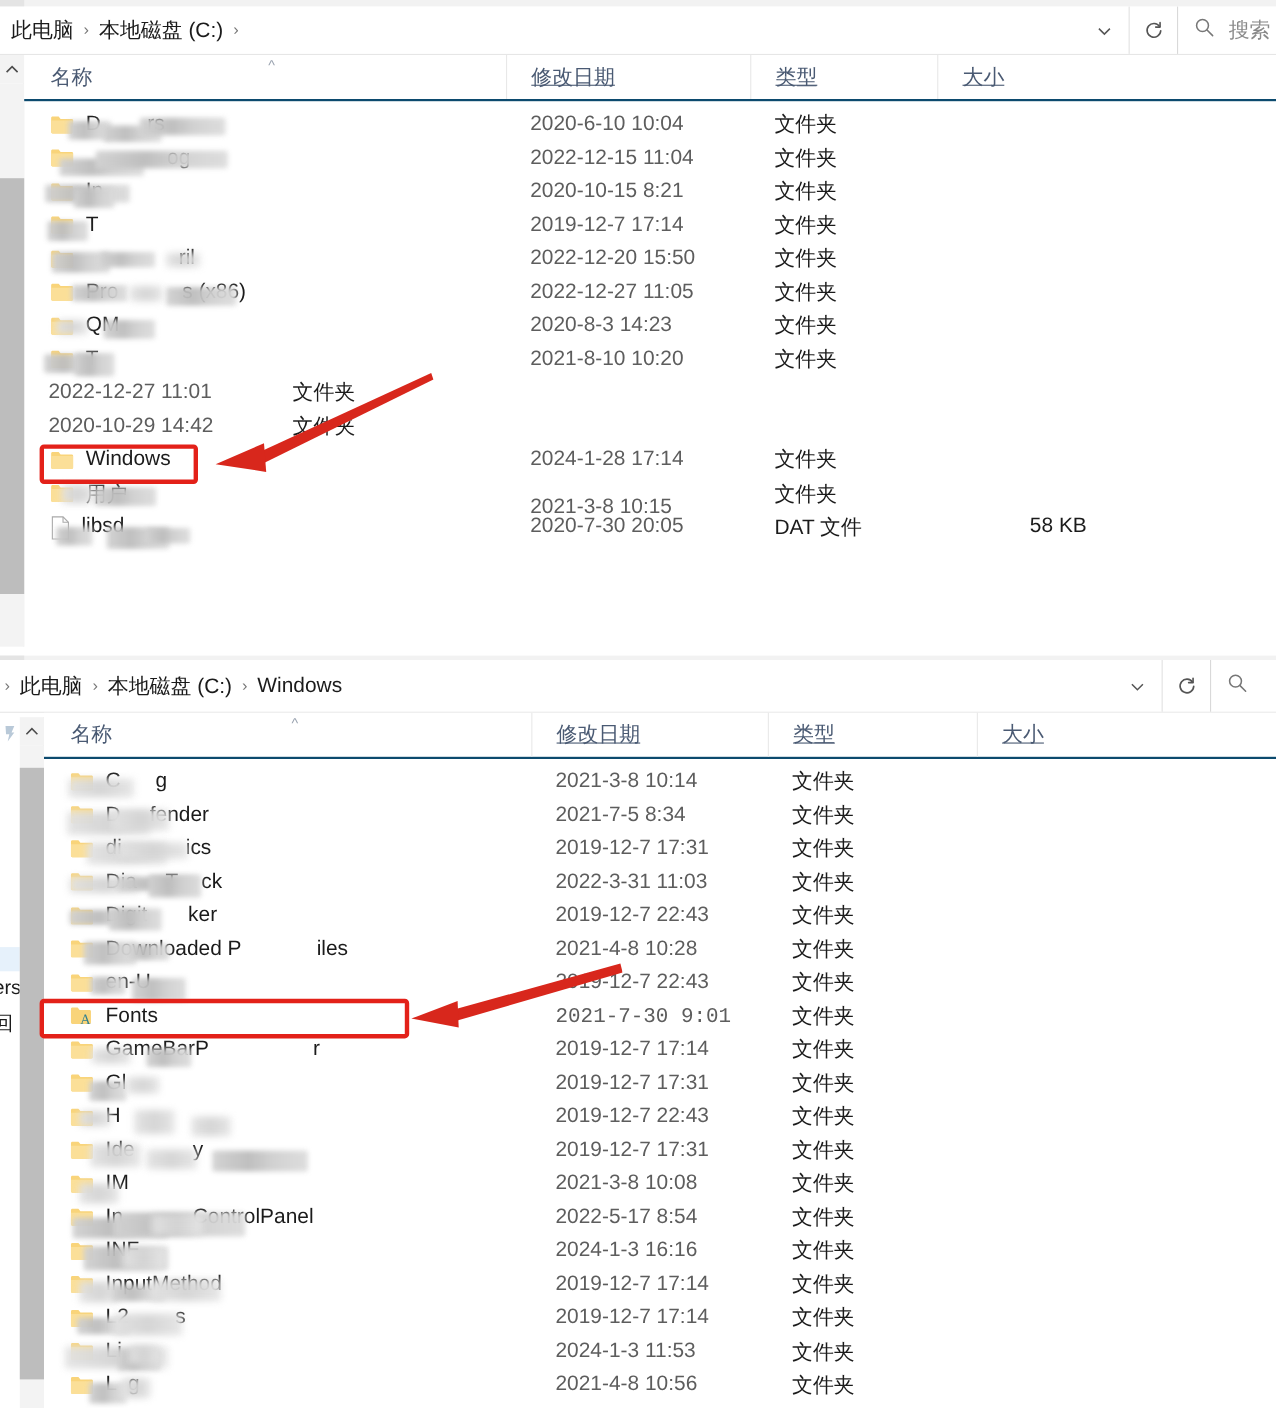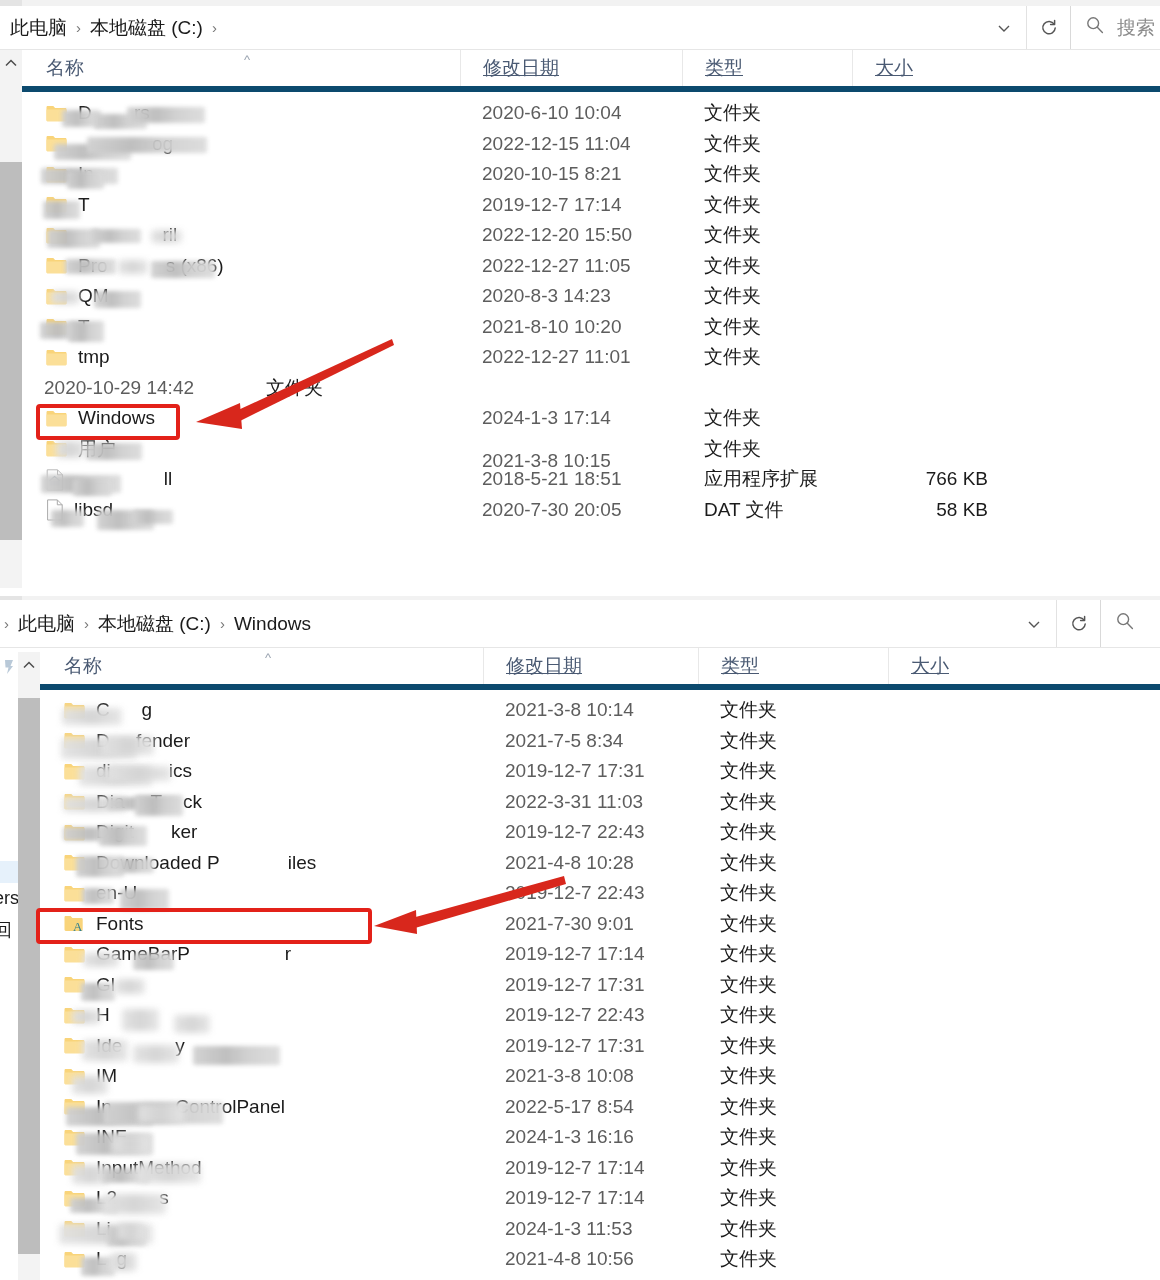--- a/index.html
+++ b/index.html
@@ -50,21 +50,21 @@
     padding: 0 10px 0 14px;
     color: #8a8a8a; font-size: 19px;
     white-space: nowrap;
   }
 
   
   .colheader {
     position: relative;
     height: 42px;
     display: flex; align-items: flex-start;
-    border-bottom: 6px solid #0c4a6e;
+    border-bottom: 2px solid #0c4a6e;
     background: #ffffff;
     color: #4a5a73;
     font-size: 19px;
   }
   .colheader .cell { position: relative; height: 100%; display: flex; align-items: center; }
   .colheader .cell + .cell { border-left: 1px solid #e8e8e8; text-decoration: underline; }
   .sortmark {
     position: absolute; top: 2px; left: 50%;
     transform: translateX(-50%);
     color: #9aa3b0; font-size: 13px;
@@ -317,77 +317,54 @@
               </svg></span>
             <span style="position:relative; white-space:pre;">T</span>
             <span class="redact" style="left:18.1px; top:6.1px; width:47.0px; height:17.0px;"></span>
             <span class="redact" style="left:46.4px; top:4.8px; width:35.2px; height:21.3px;"></span>
           </div>
           <div class="cell-date" style="width:222px; padding-left:22px;">2021-8-10 10:20</div>
           <div class="cell-type" style="width:170px; padding-left:22px;">文件夹</div>
           <div class="cell-size" style="width:150px; padding-right:14px;"></div>
         </div>
         <div class="row">
-          <div class="cell-name" style="width:438px; padding-left:24px;">
-            <span class="icon ic-folder"><svg width="21" height="17" viewBox="0 0 21 17" aria-hidden="true">
-                <path d="M0.5 2.2 C0.5 1.4 1.1 0.9 1.8 0.9 L7.3 0.9 L9.1 3.1 L19.2 3.1 C19.9 3.1 20.5 3.6 20.5 4.4 L20.5 15 C20.5 15.8 19.9 16.3 19.2 16.3 L1.8 16.3 C1.1 16.3 0.5 15.8 0.5 15 Z" fill="#f9d47a"></path>
-                <path d="M0.5 4.6 L20.5 4.6 L20.5 15 C20.5 15.8 19.9 16.3 19.2 16.3 L1.8 16.3 C1.1 16.3 0.5 15.8 0.5 15 Z" fill="#fbdf98"></path>
-              </svg></span>
-            <span style="position:relative; white-space:pre;">tmp</span>
-          </div>
           <div class="cell-date" style="width:222px; padding-left:22px;">2022-12-27 11:01</div>
           <div class="cell-type" style="width:170px; padding-left:22px;">文件夹</div>
           <div class="cell-size" style="width:150px; padding-right:14px;"></div>
         </div>
         <div class="row">
           <div class="cell-date" style="width:222px; padding-left:22px;">2020-10-29 14:42</div>
           <div class="cell-type" style="width:170px; padding-left:22px;">文件夹</div>
           <div class="cell-size" style="width:150px; padding-right:14px;"></div>
         </div>
         <div class="row">
           <div class="cell-name" style="width:438px; padding-left:24px;">
             <span class="icon ic-folder"><svg width="21" height="17" viewBox="0 0 21 17" aria-hidden="true">
                 <path d="M0.5 2.2 C0.5 1.4 1.1 0.9 1.8 0.9 L7.3 0.9 L9.1 3.1 L19.2 3.1 C19.9 3.1 20.5 3.6 20.5 4.4 L20.5 15 C20.5 15.8 19.9 16.3 19.2 16.3 L1.8 16.3 C1.1 16.3 0.5 15.8 0.5 15 Z" fill="#f9d47a"></path>
                 <path d="M0.5 4.6 L20.5 4.6 L20.5 15 C20.5 15.8 19.9 16.3 19.2 16.3 L1.8 16.3 C1.1 16.3 0.5 15.8 0.5 15 Z" fill="#fbdf98"></path>
               </svg></span>
             <span style="position:relative; white-space:pre;">Windows</span>
           </div>
-          <div class="cell-date" style="width:222px; padding-left:22px;">2024-1-3 17:14</div>
+          <div class="cell-date" style="width:222px; padding-left:22px;">2024-1-28 17:14</div>
           <div class="cell-type" style="width:170px; padding-left:22px;">文件夹</div>
           <div class="cell-size" style="width:150px; padding-right:14px;"></div>
         </div>
         <div class="row">
           <div class="cell-name" style="width:438px; padding-left:24px;">
             <span class="icon ic-folder"><svg width="21" height="17" viewBox="0 0 21 17" aria-hidden="true">
                 <path d="M0.5 2.2 C0.5 1.4 1.1 0.9 1.8 0.9 L7.3 0.9 L9.1 3.1 L19.2 3.1 C19.9 3.1 20.5 3.6 20.5 4.4 L20.5 15 C20.5 15.8 19.9 16.3 19.2 16.3 L1.8 16.3 C1.1 16.3 0.5 15.8 0.5 15 Z" fill="#f9d47a"></path>
                 <path d="M0.5 4.6 L20.5 4.6 L20.5 15 C20.5 15.8 19.9 16.3 19.2 16.3 L1.8 16.3 C1.1 16.3 0.5 15.8 0.5 15 Z" fill="#fbdf98"></path>
               </svg></span>
             <span style="position:relative; white-space:pre;">用户</span>
             <span class="redact soft" style="left:34.4px; top:4.8px; width:28.7px; height:17.5px;"></span>
             <span class="redact" style="left:64.1px; top:6.9px; width:55.9px; height:17.4px;"></span>
           </div>
           <div class="cell-date" style="width:222px; padding-left:22px;margin-top:24px;">2021-3-8 10:15</div>
           <div class="cell-type" style="width:170px; padding-left:22px;">文件夹</div>
           <div class="cell-size" style="width:150px; padding-right:14px;"></div>
-        </div>
-        <div class="row">
-          <div class="cell-name" style="width:438px; padding-left:24px;">
-            <span class="icon ic-file"><svg width="18" height="22" viewBox="0 0 18 22" aria-hidden="true">
-                <path d="M1.2 0.8 L11.5 0.8 L16.6 5.9 L16.6 21 L1.2 21 Z" fill="#fdfdfd" stroke="#b9b9b9" stroke-width="1"></path>
-                <path d="M11.5 0.8 L11.5 5.9 L16.6 5.9" fill="none" stroke="#b9b9b9" stroke-width="1"></path>
-                <path d="M3.4 12 L8.6 7.6 L13.8 12" fill="none" stroke="#9aa7b3" stroke-width="1.2"></path>
-                <rect x="3.4" y="12" width="10.4" height="4.6" fill="#cfd8e0"></rect>
-              </svg></span>
-            <span style="position:relative; white-space:pre;">                 ll</span>
-            <span class="redact" style="left:18.5px; top:6.9px; width:80.6px; height:17.4px;"></span>
-            <span class="redact" style="left:50.9px; top:11.0px; width:39.3px; height:17.0px;"></span>
-          </div>
-          <div class="cell-date" style="width:222px; padding-left:22px;">2018-5-21 18:51</div>
-          <div class="cell-type" style="width:170px; padding-left:22px;">应用程序扩展</div>
-          <div class="cell-size" style="width:150px; padding-right:14px;">766 KB</div>
         </div>
         <div class="row">
           <div class="cell-name" style="width:438px; padding-left:24px;">
             <span class="icon ic-file"><svg width="18" height="22" viewBox="0 0 18 22" aria-hidden="true">
                 <path d="M1.6 0.9 L11.3 0.9 L16.2 5.8 L16.2 21 L1.6 21 Z" fill="#ffffff" stroke="#a9a9a9" stroke-width="1"></path>
                 <path d="M11.3 0.9 L11.3 5.8 L16.2 5.8" fill="none" stroke="#a9a9a9" stroke-width="1"></path>
               </svg></span>
             <span style="position:relative; white-space:pre;">libsd</span>
             <span class="redact" style="left:28.9px; top:11.0px; width:33.3px; height:17.0px;"></span>
             <span class="redact" style="left:74.5px; top:11.1px; width:57.4px; height:19.9px;"></span>
@@ -582,21 +559,21 @@
           <div class="cell-size" style="width:150px; padding-right:14px;"></div>
         </div>
         <div class="row">
           <div class="cell-name" style="width:443px; padding-left:24px;">
             <span class="icon ic-folder"><svg width="22" height="18" viewBox="0 0 22 18" aria-hidden="true">
                 <path d="M0.5 2.2 C0.5 1.4 1.1 0.9 1.8 0.9 L6.6 0.9 L8.4 3.1 L17.5 3.1 C18.2 3.1 18.7 3.6 18.7 4.4 L18.7 14.6 C18.7 15.4 18.2 15.9 17.5 15.9 L1.8 15.9 C1.1 15.9 0.5 15.4 0.5 14.6 Z" fill="#f9d47a"></path>
                 <text x="9" y="16" font-family="Liberation Serif, serif" font-size="13" fill="#2f7f8f">A</text>
               </svg></span>
             <span style="position:relative; white-space:pre;">Fonts</span>
           </div>
-          <div class="cell-date" style="width:215px; padding-left:22px;">2021-7-30 9:01</div>
+          <div class="cell-date" style="width:215px; padding-left:22px;font-family:Liberation Mono, monospace;">2021-7-30 9:01</div>
           <div class="cell-type" style="width:190px; padding-left:22px;">文件夹</div>
           <div class="cell-size" style="width:150px; padding-right:14px;"></div>
         </div>
         <div class="row">
           <div class="cell-name" style="width:443px; padding-left:24px;">
             <span class="icon ic-folder"><svg width="21" height="17" viewBox="0 0 21 17" aria-hidden="true">
                 <path d="M0.5 2.2 C0.5 1.4 1.1 0.9 1.8 0.9 L7.3 0.9 L9.1 3.1 L19.2 3.1 C19.9 3.1 20.5 3.6 20.5 4.4 L20.5 15 C20.5 15.8 19.9 16.3 19.2 16.3 L1.8 16.3 C1.1 16.3 0.5 15.8 0.5 15 Z" fill="#f9d47a"></path>
                 <path d="M0.5 4.6 L20.5 4.6 L20.5 15 C20.5 15.8 19.9 16.3 19.2 16.3 L1.8 16.3 C1.1 16.3 0.5 15.8 0.5 15 Z" fill="#fbdf98"></path>
               </svg></span>
             <span style="position:relative; white-space:pre;">GameBarP                  r</span>

